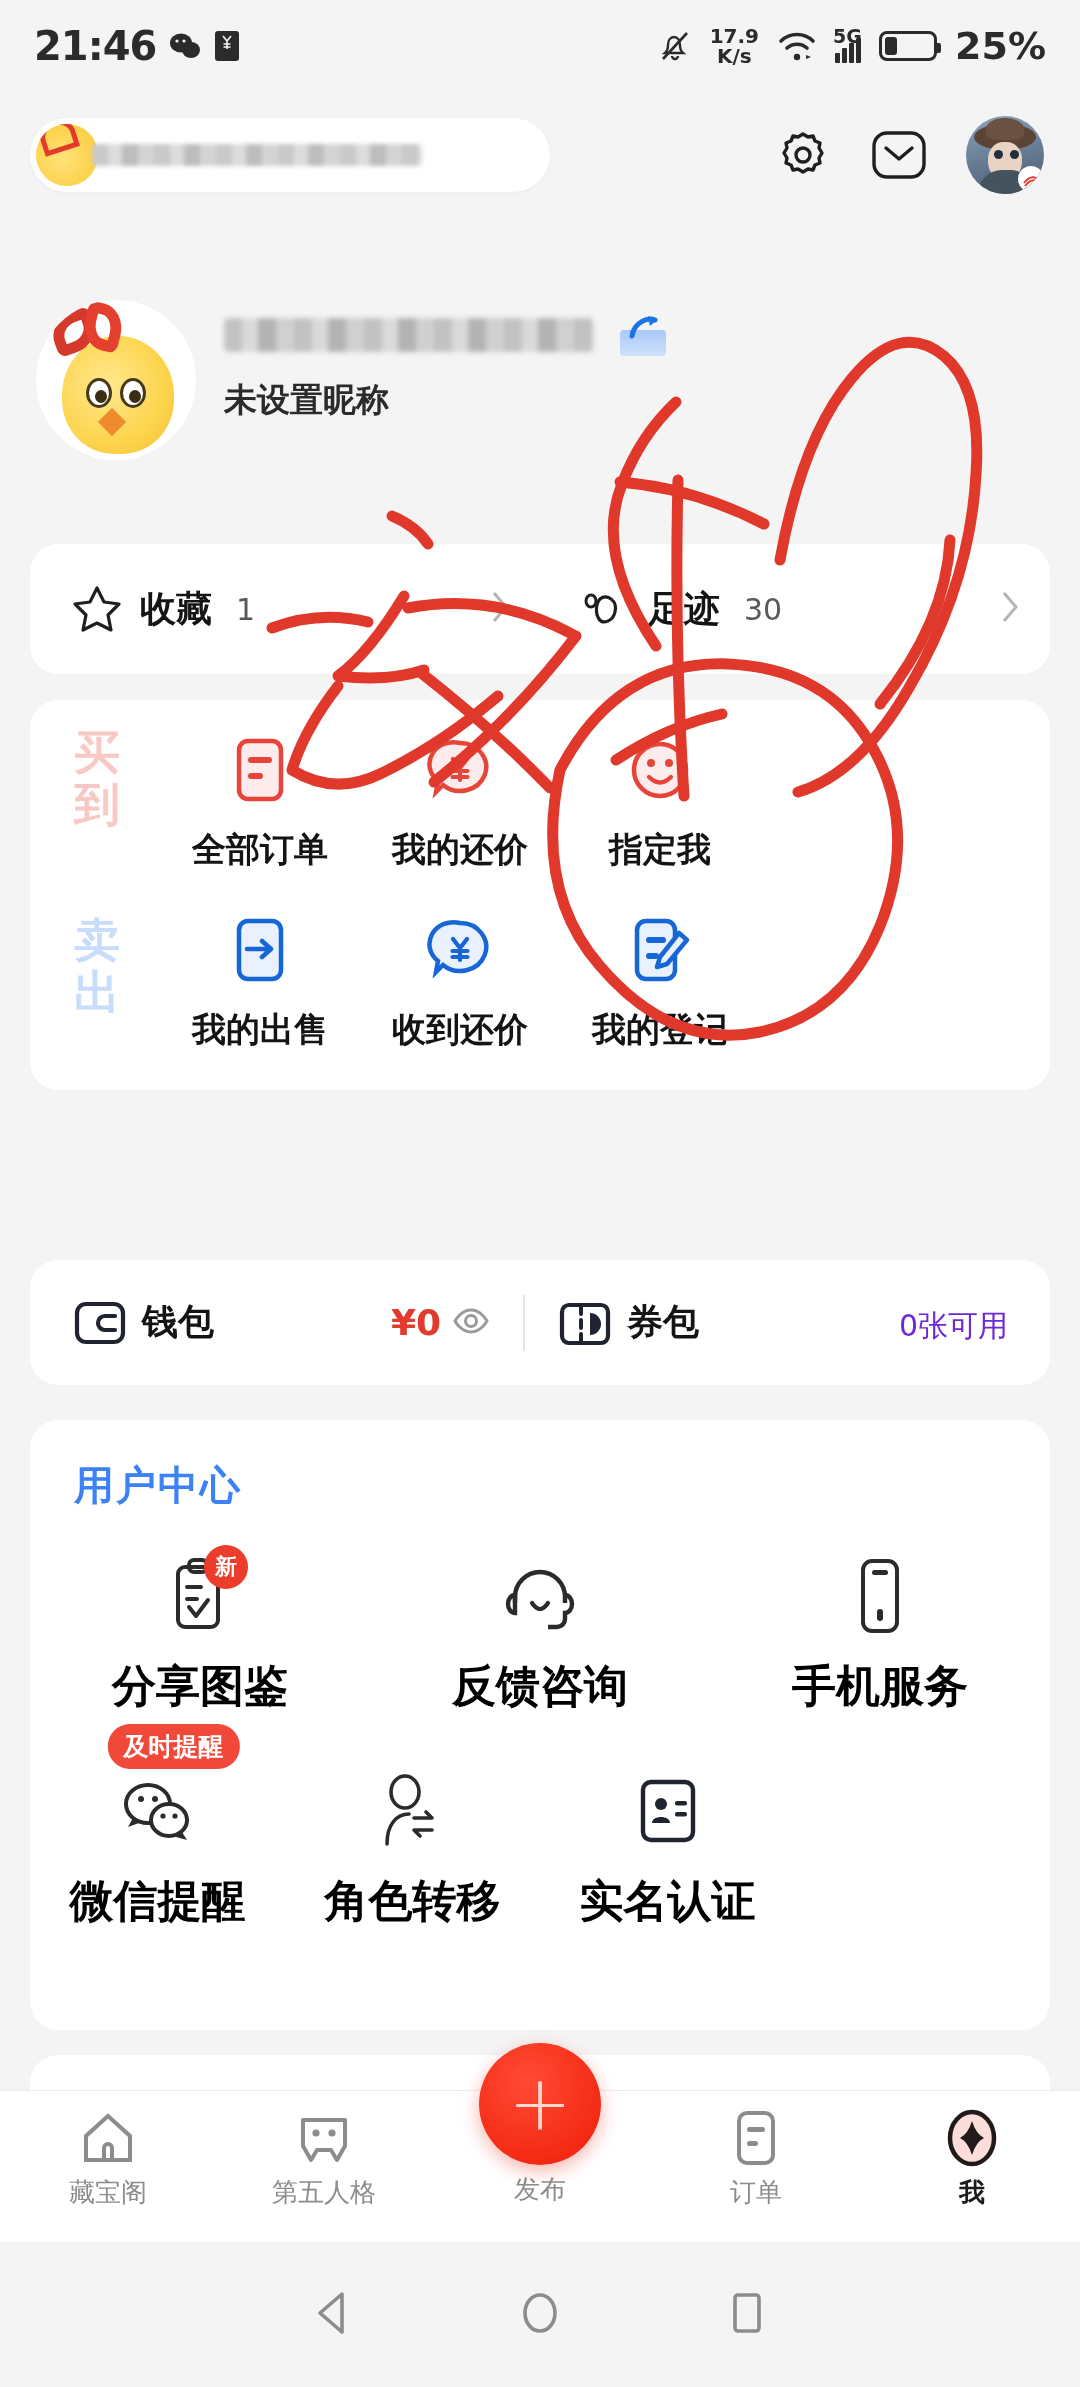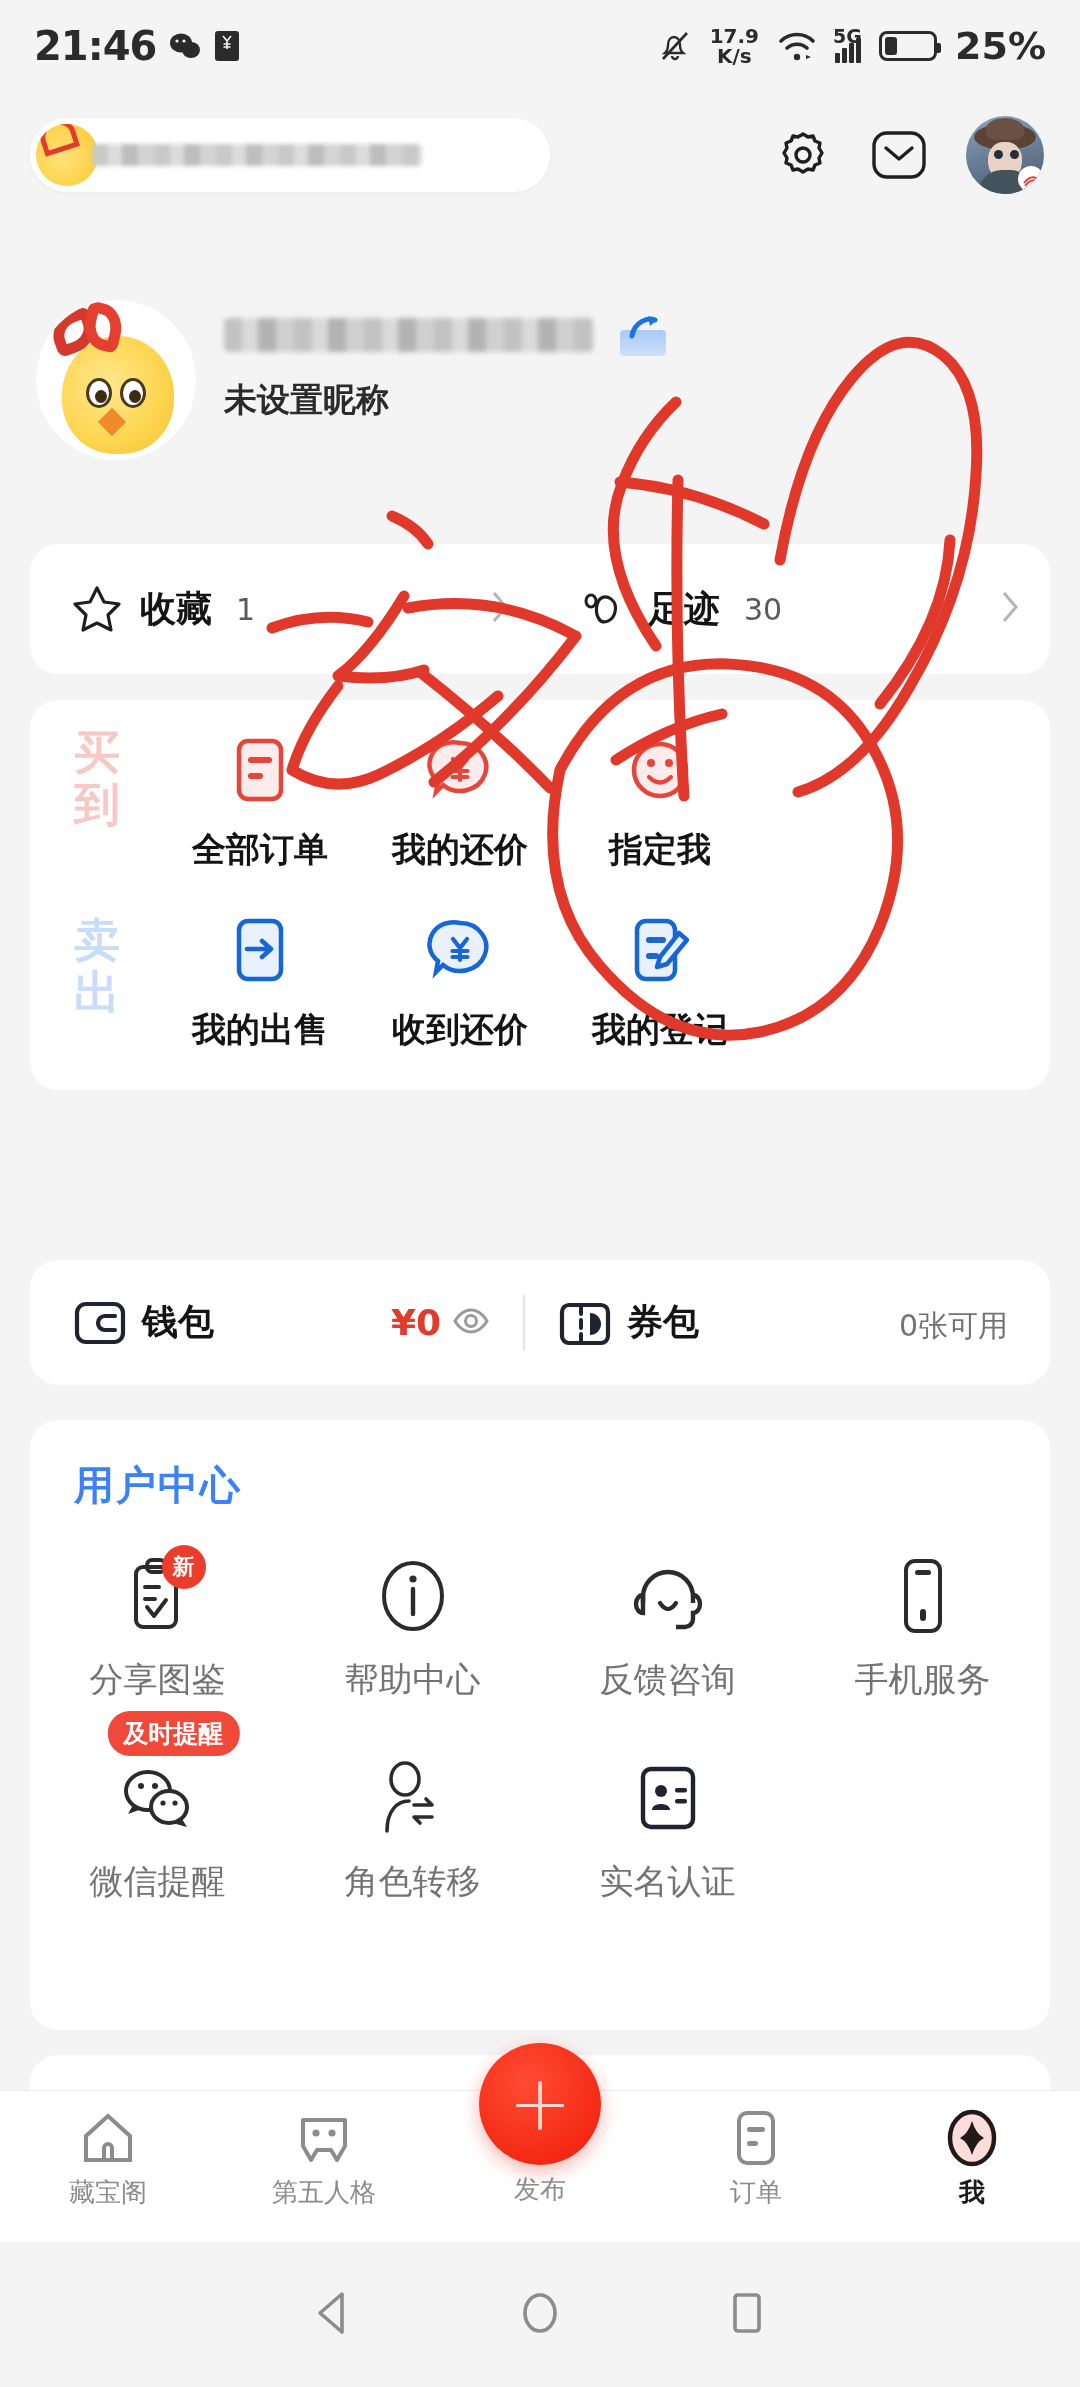--- a/index.html
+++ b/index.html
@@ -117,28 +117,28 @@
   .ord-ic { height:78px; display:flex; align-items:center; justify-content:center; }
   .ord-lb { margin-top:18px; font-size:34px; font-weight:700; color:#141414; white-space:nowrap; }
 
   .card-wallet { top:1260px; height:125px; display:flex; align-items:center; }
   .wal-left { display:flex; align-items:center; padding-left:44px; flex:1; }
   .wal-name { font-size:36px; font-weight:700; color:#141414; margin-left:16px; }
   .wal-amt { font-size:36px; font-weight:800; color:#e23b2e; margin-left:auto; margin-right:12px; }
   .eye { margin-right:34px; }
   .wal-div { width:2px; height:56px; background:#e4e4e4; }
   .wal-right { display:flex; align-items:flex-end; padding-left:34px; flex:1; padding-right:42px; }
-  .wal-avail { margin-left:auto; font-size:30px; color:#737373; }
+  .wal-avail { margin-left:auto; font-size:30px; color:#6d28d9; }
 
   .card-center { top:1420px; height:610px; padding:38px 0 0 0; }
   .center-title { font-size:40px; font-weight:800; color:#3b82f6; margin-left:44px; letter-spacing:2px; }
   .grid4 { display:flex; margin-top:40px; }
   .g-item { flex:1; display:flex; flex-direction:column; align-items:center; position:relative; }
   .g-ic { height:86px; display:flex; align-items:center; justify-content:center; position:relative; }
-  .g-lb { margin-top:18px; font-size:34px; font-weight:400; color:#737373; white-space:nowrap; }
+  .g-lb { margin-top:18px; font-size:44px; font-weight:700; color:#000000; white-space:nowrap; }
   .grid3 { display:flex; margin-top:52px; }
   .grid3 .g-item { flex:0 0 25%; }
   .badge-new { position:absolute; right:-16px; top:-8px; background:#ec3c2c; color:#fff;
     font-size:22px; font-weight:700; border-radius:50%; width:44px; height:44px;
     display:flex; align-items:center; justify-content:center; }
   .badge-tip { position:absolute; left:50%; transform:translateX(-38%); top:-44px;
     background:#f0493a; color:#fff; font-size:25px; font-weight:700; padding:6px 16px;
     border-radius:22px; white-space:nowrap; }
 
   .card-rec { top:2055px; height:160px; border-radius:28px 28px 0 0; }
@@ -416,30 +416,20 @@
             <rect x="10" y="10" width="40" height="60" rx="7" fill="none" stroke="#2b2b2b" stroke-width="4"></rect>
             <rect x="21" y="3" width="18" height="12" rx="5" fill="none" stroke="#2b2b2b" stroke-width="4"></rect>
             <path d="M19 30 h14 M19 42 h10 M21 50 l7 9 12-16" stroke="#2b2b2b" stroke-width="4" fill="none" stroke-linecap="round" stroke-linejoin="round"></path>
           </svg>
           <span class="badge-new">新</span>
         </div>
         <div class="g-lb">分享图鉴</div>
       </div>
       <div class="g-item">
         <div class="g-ic">
-          <svg width="72" height="74" viewBox="0 0 72 74">
-            <ellipse cx="36" cy="37" rx="29" ry="33" fill="none" stroke="#2b2b2b" stroke-width="4"></ellipse>
-            <circle cx="36" cy="20" r="3.6" fill="#2b2b2b"></circle>
-            <path d="M36 30 v25" stroke="#2b2b2b" stroke-width="4.4" stroke-linecap="round"></path>
-          </svg>
-        </div>
-        <div class="g-lb">帮助中心</div>
-      </div>
-      <div class="g-item">
-        <div class="g-ic">
           <svg width="76" height="74" viewBox="0 0 76 74">
             <path d="M13 44 v-6 a25 25 0 0 1 50 0 v6" fill="none" stroke="#2b2b2b" stroke-width="4.4"></path>
             <path d="M13 36 a7 9 0 0 0 0 18 z" fill="none" stroke="#2b2b2b" stroke-width="4.4"></path>
             <path d="M63 36 a7 9 0 0 1 0 18 v6 a8 8 0 0 1 -8 8 h-9" fill="none" stroke="#2b2b2b" stroke-width="4.4"></path>
             <path d="M30 44 q8 12 16 0" stroke="#2b2b2b" stroke-width="4.2" fill="none" stroke-linecap="round"></path>
           </svg>
         </div>
         <div class="g-lb">反馈咨询</div>
       </div>
       <div class="g-item">

